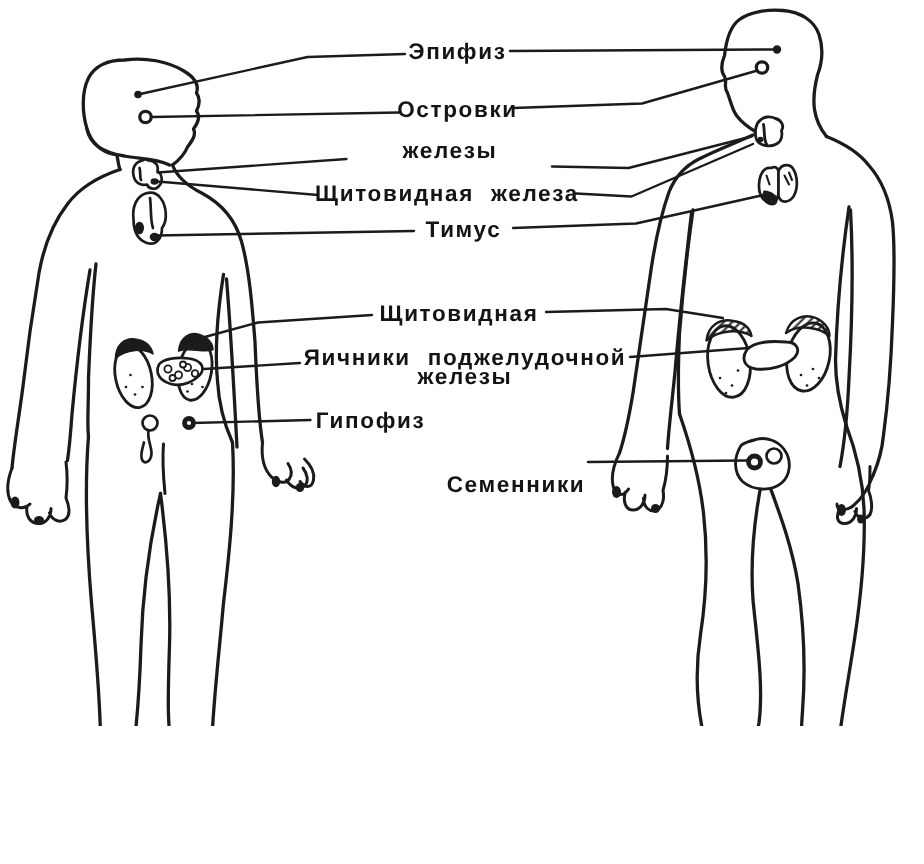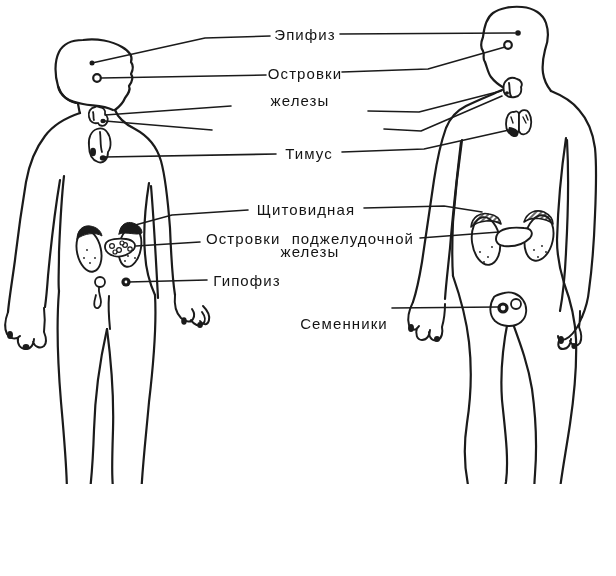--- a/index.html
+++ b/index.html
@@ -2,20 +2,21 @@
 <html><head>
 <meta charset="utf-8">
 <style>
   html,body{margin:0;padding:0;background:#ffffff;}
   .canvas{
     position:relative;
     width:616px;height:484px;
     background:#ffffff;
     overflow:hidden;
     font-family:"Liberation Sans", sans-serif;
+    font-weight:bold;
   }
   .canvas svg{position:absolute;left:0;top:0;}
   .lbl{
     position:absolute;
     transform:translateX(-50%);
     font-family:"Liberation Sans", sans-serif;
     font-size:15px;
     line-height:13px;
     letter-spacing:1.1px;
     color:#141414;
@@ -190,22 +191,23 @@
     <polyline points="128,282 207,280"></polyline>
     <polyline points="392,308 498,307"></polyline>
   </g>
 </svg>
 
 <div class="lbl single" style="left:305px;top:27px">Эпифиз</div>
 <div class="lbl single" style="left:305px;top:66px">Островки</div>
 <div class="lbl" style="left:300px;top:94px">
   <span class="row">железы</span>
 </div>
+<div class="lbl single wsp" style="left:298px;top:122px">Щитовидная железа</div>
 <div class="lbl single" style="left:309px;top:146px">Тимус</div>
 <div class="lbl single" style="left:306px;top:202px">Щитовидная</div>
 <div class="lbl wsp" style="left:310px;top:232px">
-  <span class="row">Островки поджелудочной</span>
+  <span class="row">Яичники поджелудочной</span>
   <span class="row">железы</span>
 </div>
 <div class="lbl single" style="left:247px;top:273px">Гипофиз</div>
 <div class="lbl single" style="left:344px;top:316px">Семенники</div>
 
 </div>
 
 </body></html>

